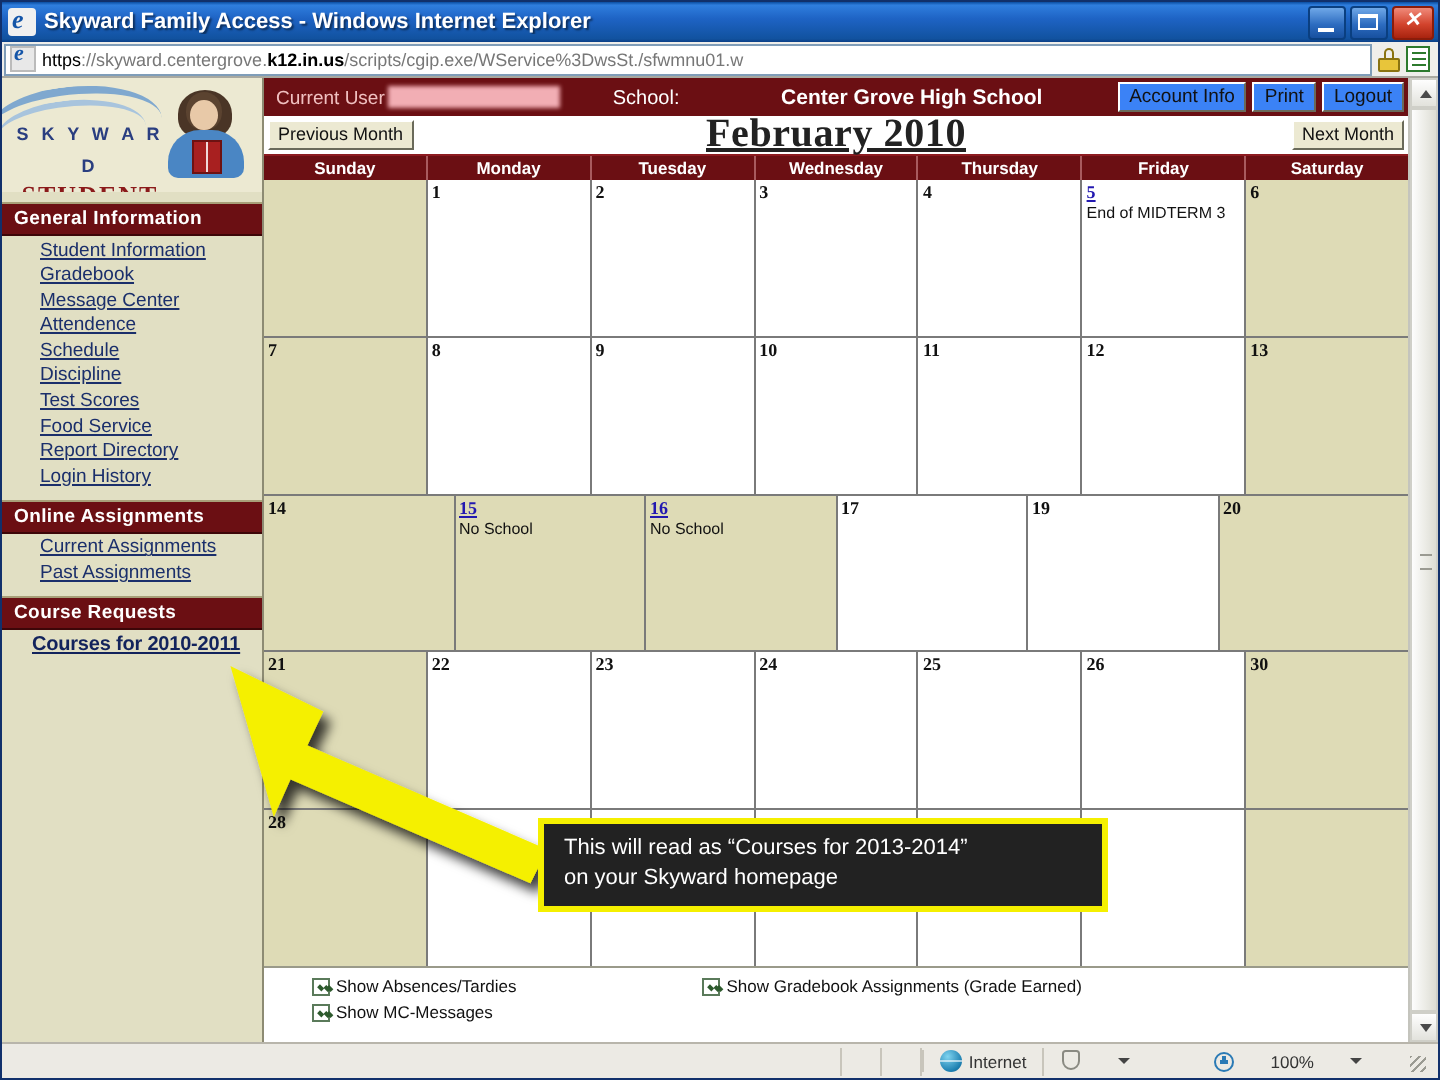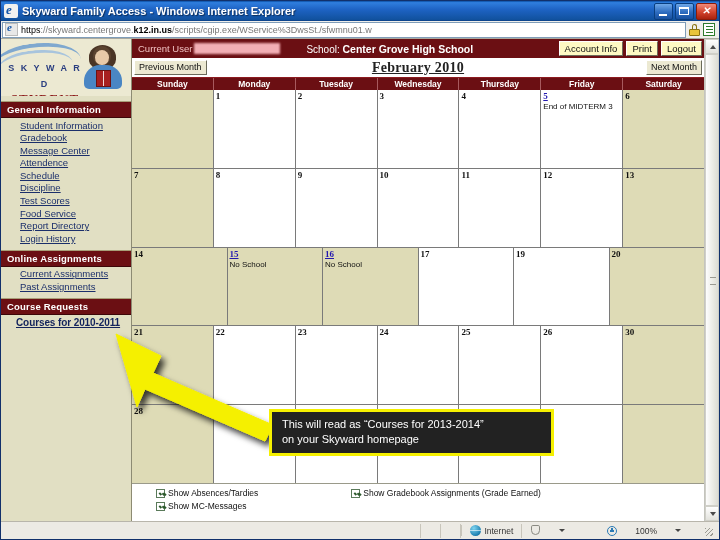--- a/index.html
+++ b/index.html
@@ -87,31 +87,31 @@
   .link.bold{font-weight:bold;font-size:10px;padding-left:15px;color:#12235c;letter-spacing:-.1px;}
 
   
   .main{flex:1 1 auto;display:flex;flex-direction:column;background:#fff;overflow:hidden;}
   .topbar{height:19px;flex:0 0 19px;background:#6b0f13;display:flex;align-items:center;
       padding:0 2px 0 6px;box-sizing:border-box;color:#fff;}
   .cur-user{font-size:9.5px;color:#f0c0c0;white-space:nowrap;}
   .redact{display:inline-block;width:86px;height:11px;background:#f2aeb4;vertical-align:-2px;margin-left:2px;
       filter:blur(1px);}
   .school{font-size:10px;margin-left:26px;white-space:nowrap;}
-  .school b{font-weight:bold;font-size:10.5px;}
+  .school b{font-weight:bold;font-size:10.5px;margin-left:48px;}
   .hdr-btns{margin-left:auto;display:flex;gap:3px;}
-  .hbtn{background:#fef9c3;border:1px solid #fff;border-right-color:#6a6a5a;border-bottom-color:#6a6a5a;
+  .hbtn{background:#3b82f6;border:1px solid #fff;border-right-color:#6a6a5a;border-bottom-color:#6a6a5a;
       font-size:9.5px;color:#111;padding:1px 5px;cursor:pointer;white-space:nowrap;line-height:11px;}
 
   .calbar{height:19px;flex:0 0 19px;background:#fff;display:flex;align-items:center;position:relative;
       padding:0 2px;box-sizing:border-box;}
   .navbtn{background:#ece9d2;border:1px solid #fff;border-right-color:#6a6a5a;border-bottom-color:#6a6a5a;
       font-size:9px;padding:1px 4px;cursor:pointer;line-height:11px;color:#111;white-space:nowrap;}
   .month{position:absolute;left:0;right:0;text-align:center;font-family:"Liberation Serif",serif;
-      font-size:14px;font-weight:bold;color:#222;letter-spacing:.3px;pointer-events:none;
+      font-size:20px;font-weight:bold;color:#222;letter-spacing:.3px;pointer-events:none;
       text-decoration:underline;}
 
   .dowrow{height:12px;flex:0 0 12px;background:#6b0f13;display:flex;border-top:1px solid #8d1b20;}
   .dow{flex:1 1 0;color:#fff;font-size:8.5px;font-weight:bold;text-align:center;line-height:12px;
       border-right:1px solid #a85a5e;box-sizing:border-box;}
   .dow:last-child{border-right:none;}
 
   .grid{flex:1 1 auto;display:flex;flex-direction:column;background:#fff;}
   .week{flex:1 1 0;display:flex;border-bottom:1px solid #7a7a7a;}
   .week:last-child{border-bottom:none;}

